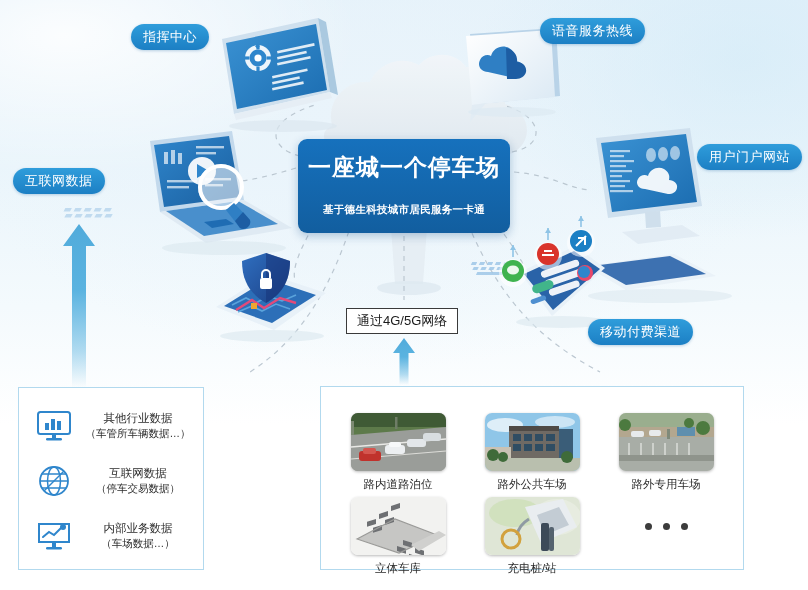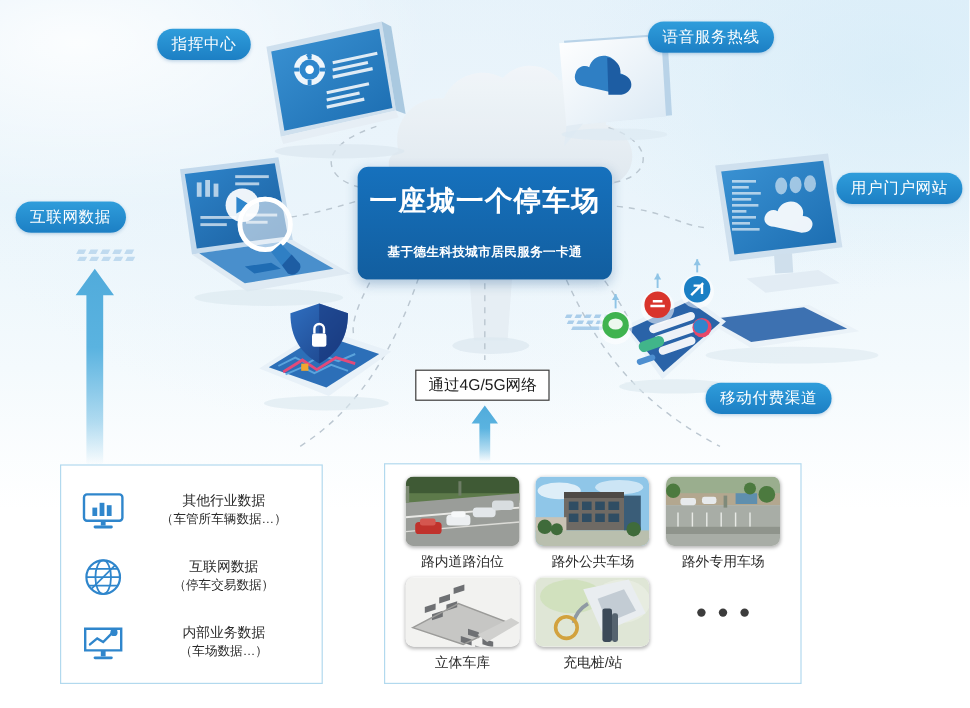--- a/index.html
+++ b/index.html
@@ -88,46 +88,45 @@
     font-size: 10.5px;
     font-weight: bold;
     margin-top: 22px;
     letter-spacing: .3px;
   }
 
   
   #data-panel {
     position: absolute;
     left: 18px; top: 387px;
-    width: 219px; height: 183px;
+    width: 186px; height: 183px;
     background: #ffffff;
     border: 1.5px solid #b2d9ee;
     z-index: 5;
     padding: 10px 8px 0 8px;
-    margin-left: 32px;
   }
   .data-row {
     display: flex;
     align-items: center;
     height: 55px;
   }
   .data-icon { width: 54px; display: flex; justify-content: center; align-items: center; }
   .data-text { flex: 1; text-align: center; color: #2b2b2b; }
   .data-text .dt-main { font-size: 11.5px; line-height: 1.35; }
   .data-text .dt-sub  { font-size: 10.5px; line-height: 1.35; }
 
   
   #photo-panel {
     position: absolute;
     left: 320px; top: 386px;
-    width: 348px; height: 184px;
+    width: 424px; height: 184px;
     background: #ffffff;
     border: 1.5px solid #b2d9ee;
     z-index: 5;
-    padding: 10px 10px 0 10px;
+    padding: 26px 10px 0 10px;
   }
   .photo-grid {
     display: grid;
     grid-template-columns: repeat(3, 1fr);
     grid-template-rows: 84px 84px;
     gap: 0px;
   }
   .photo-cell { display: flex; flex-direction: column; align-items: center; }
   .thumb {
     width: 95px; height: 58px;

